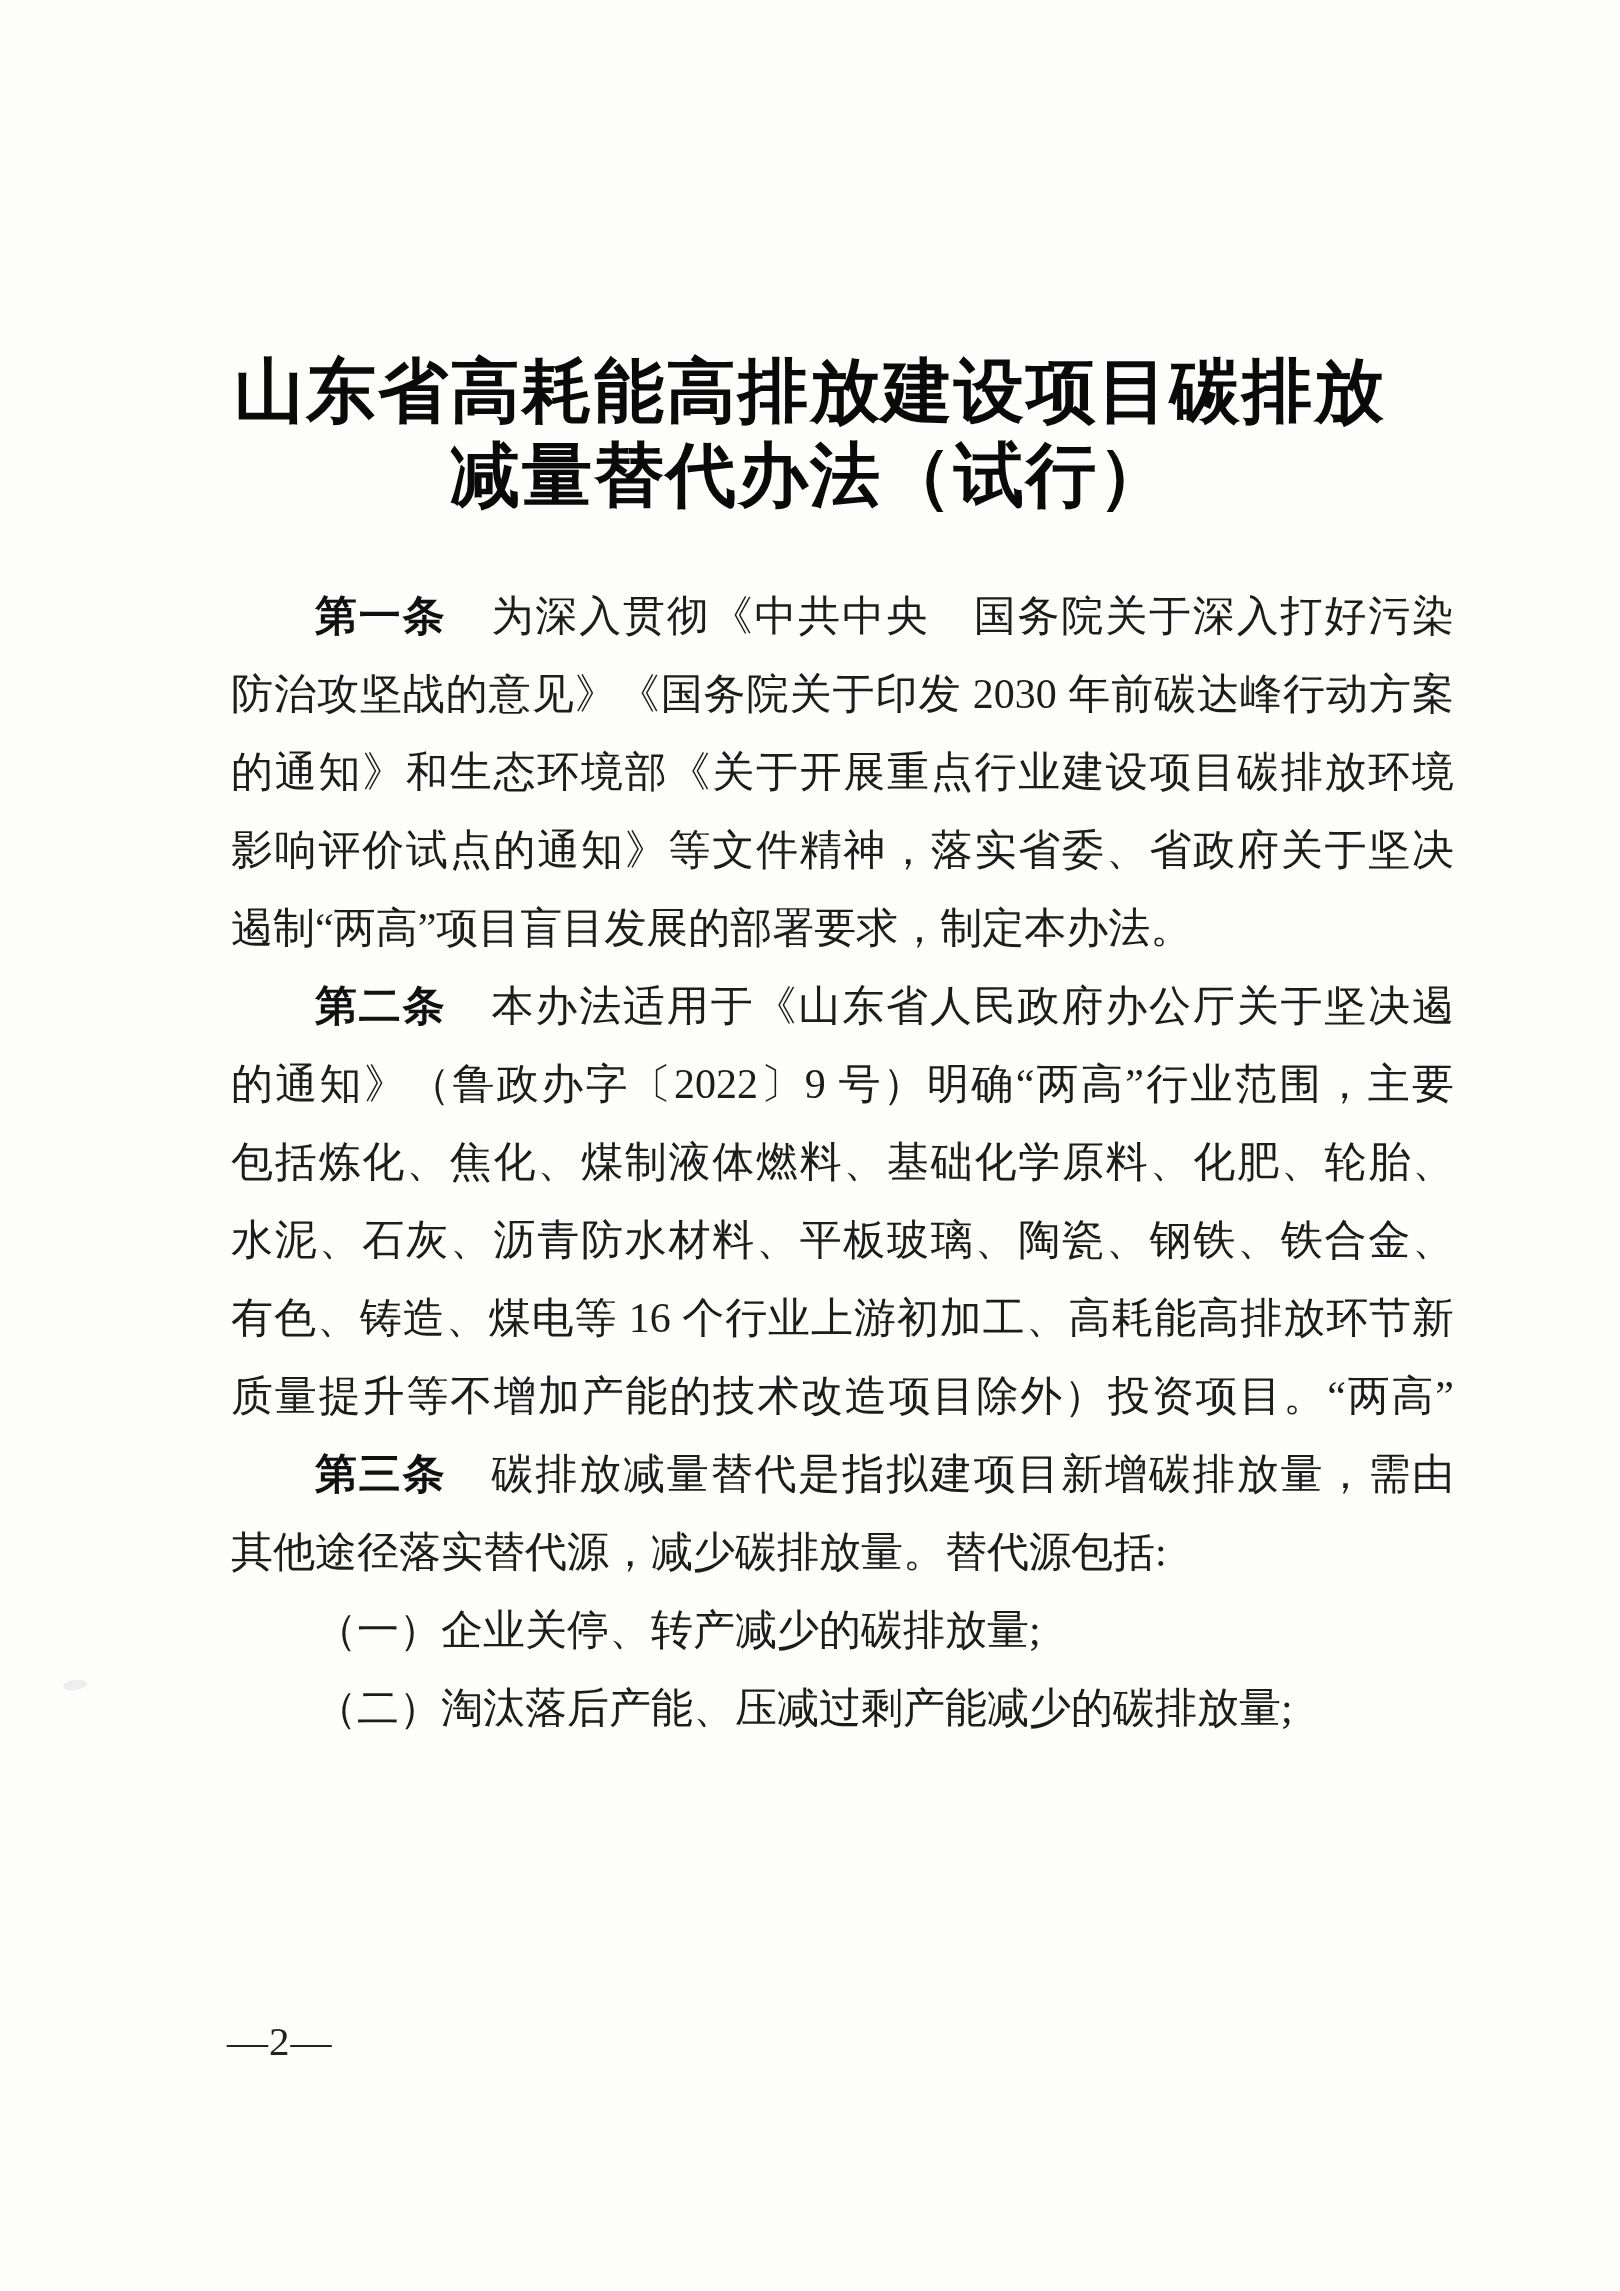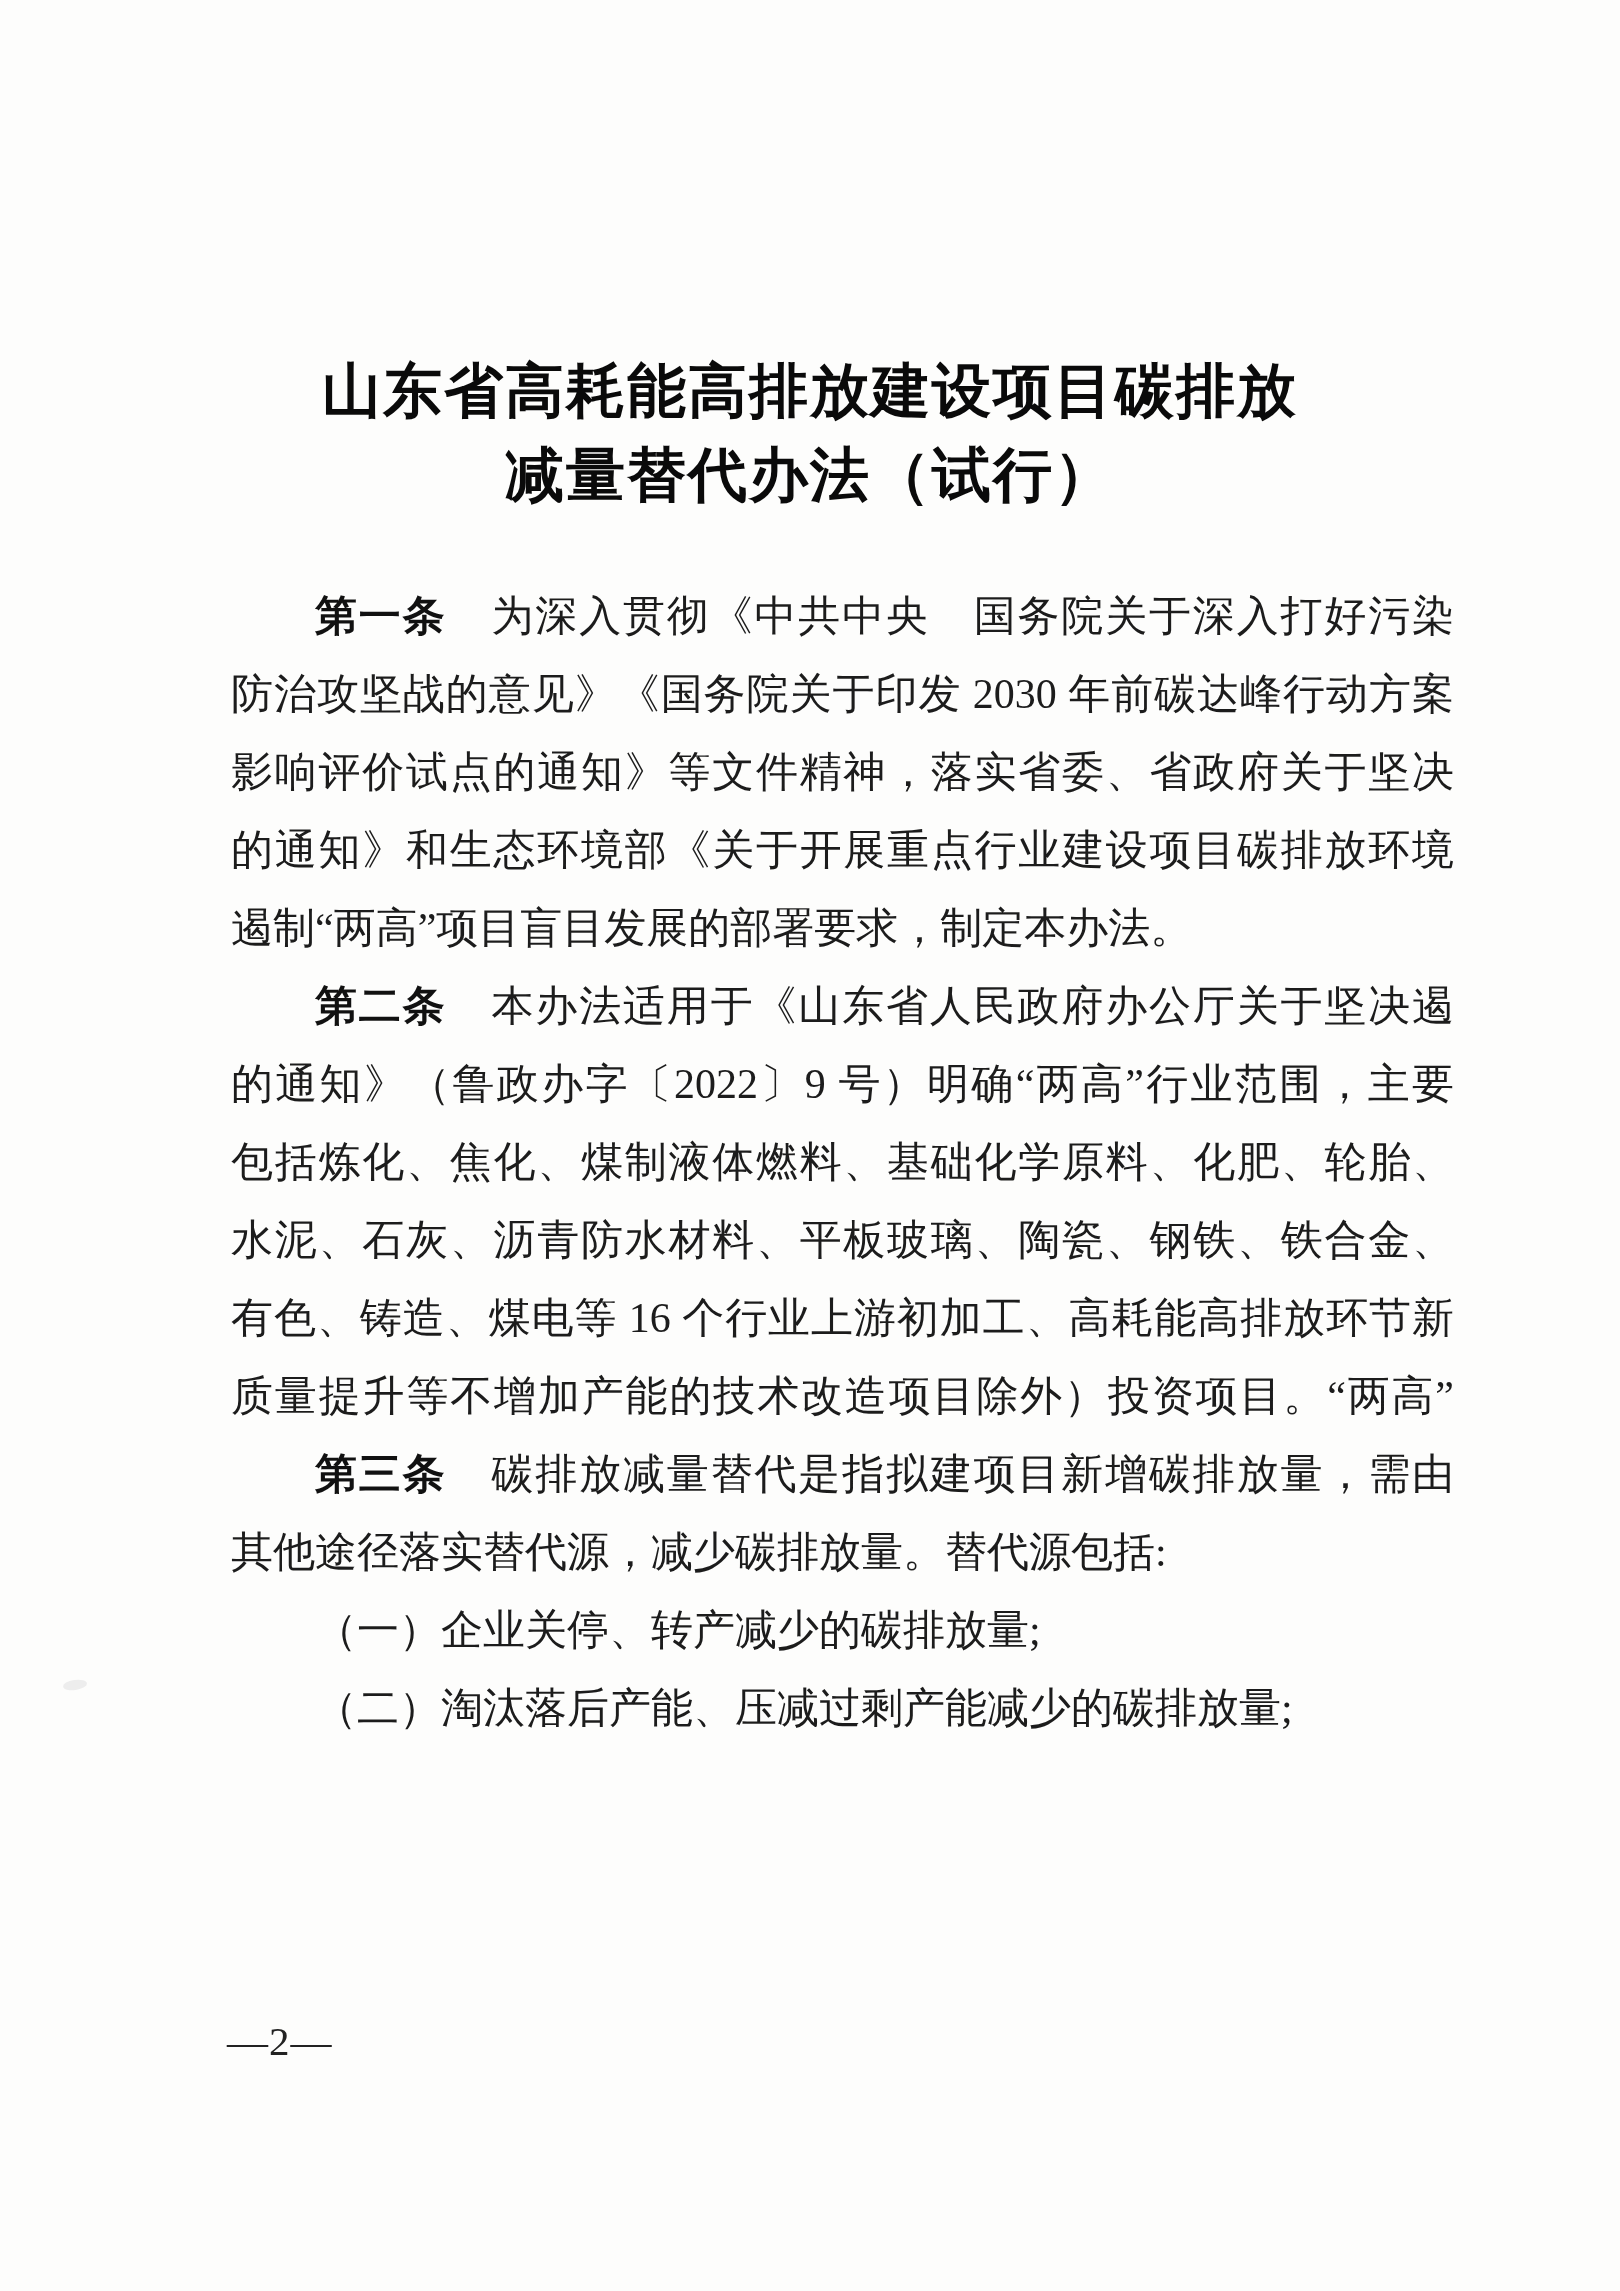--- a/index.html
+++ b/index.html
@@ -17,21 +17,21 @@
   
   .doc-title {
     position: absolute;
     top: 349px;
     left: 0;
     right: 0;
     margin: 0;
     text-align: center;
     font-family: "Liberation Sans", "DejaVu Sans", sans-serif;
     font-weight: 700;
-    font-size: 59px;
+    font-size: 70px;
     line-height: 84px;
     letter-spacing: 2px;
     color: #0a0a0a;
   }
 
   
   .doc-body {
     position: absolute;
     left: 231px;
     top: 588px;
@@ -93,22 +93,22 @@
 
   <h1 class="doc-title">
     <div class="title-line">山东省高耗能高排放建设项目碳排放</div>
     <div class="title-line">减量替代办法（试行）</div>
   </h1>
 
   <div class="doc-body" id="doc-body">
       <div class="paragraph">
         <div class="line indent"><span class="article-heading">第一条</span><span>为深入贯彻《中共中央　国务院关于深入打好污染</span></div>
         <div class="line">防治攻坚战的意见》《国务院关于印发 2030 年前碳达峰行动方案</div>
+        <div class="line">的通知》和生态环境部《关于开展重点行业建设项目碳排放环境</div>
         <div class="line">影响评价试点的通知》等文件精神，落实省委、省政府关于坚决</div>
-        <div class="line">的通知》和生态环境部《关于开展重点行业建设项目碳排放环境</div>
         <div class="line natural">遏制“两高”项目盲目发展的部署要求，制定本办法。</div>
       </div>
       <div class="paragraph">
         <div class="line indent"><span class="article-heading">第二条</span><span>本办法适用于《山东省人民政府办公厅关于坚决遏</span></div>
         <div class="line">的通知》（鲁政办字〔2022〕9 号）明确“两高”行业范围，主要</div>
         <div class="line">包括炼化、焦化、煤制液体燃料、基础化学原料、化肥、轮胎、</div>
         <div class="line">水泥、石灰、沥青防水材料、平板玻璃、陶瓷、钢铁、铁合金、</div>
         <div class="line">有色、铸造、煤电等 16 个行业上游初加工、高耗能高排放环节新</div>
         <div class="line">质量提升等不增加产能的技术改造项目除外）投资项目。“两高”</div>
       </div>

